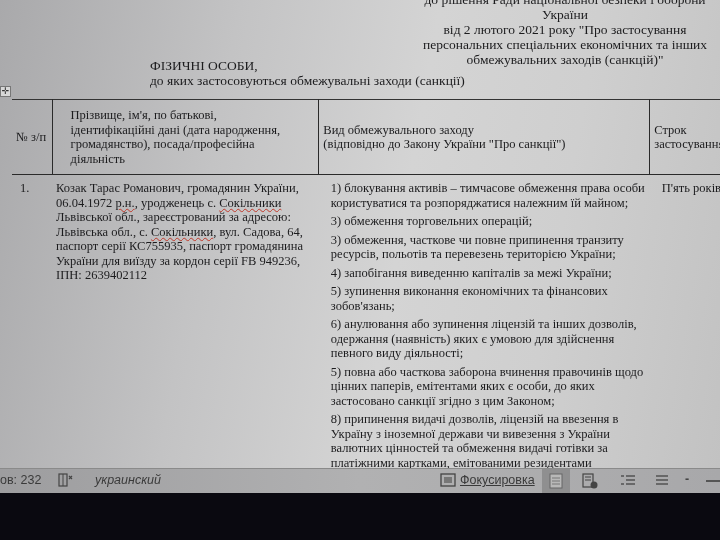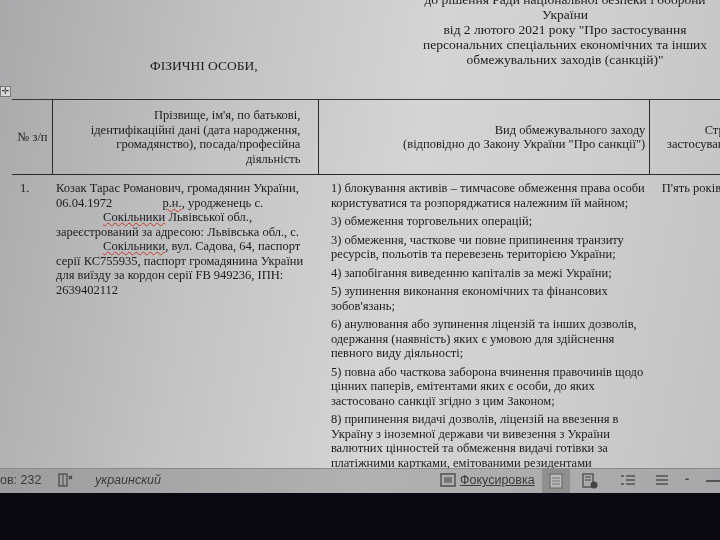--- a/index.html
+++ b/index.html
@@ -66,21 +66,21 @@
       width: 730px;
       border-collapse: collapse;
       font-size: 12.5px;
       line-height: 14.5px;
     }
     table.sanctions th {
       font-weight: normal;
       border: 1.5px solid #2a2a2a;
       border-top: 1.5px solid #333;
       vertical-align: middle;
-      text-align: right;
+      text-align: left;
       padding: 8px 4px;
       height: 38px;
     }
     table.sanctions th:first-child { border-left: none; }
     table.sanctions td {
       vertical-align: top;
       padding: 0;
       border: none;
     }
     .col-num { width: 32px; }
@@ -100,21 +100,20 @@
     }
     .measure-item {
       margin-bottom: 4px;
     }
     .term-cell {
       padding: 6px 0 0 12px !important;
     }
     .spell {
       text-decoration: underline wavy #c0392b;
       text-decoration-thickness: 1px;
-      margin-left: 47px;
     }
     .status-bar {
       position: absolute;
       left: 0;
       top: 468px;
       width: 720px;
       height: 24px;
       background: linear-gradient(90deg, #9d9d9f 0%, #b1b1b2 50%, #a8a8aa 100%);
       border-top: 1px solid #8a8a8a;
       font-family: "Liberation Sans", "DejaVu Sans", sans-serif;
@@ -175,20 +174,21 @@
 
     <div class="appendix-header">
       <div>до рішення Ради національної безпеки і оборони України</div>
       <div>від  2 лютого  2021 року "Про застосування</div>
       <div>персональних спеціальних економічних та інших</div>
       <div>обмежувальних заходів (санкцій)"</div>
     </div>
 
     <div class="title-block">
       <div>ФІЗИЧНІ ОСОБИ,</div>
+      <div>до яких застосовуються обмежувальні заходи (санкції)</div>
     </div>
 
     <div class="table-move-handle">✛</div>
 
     <table class="sanctions">
       <colgroup>
         <col class="col-num">
         <col class="col-person">
         <col class="col-measure">
         <col class="col-term">

